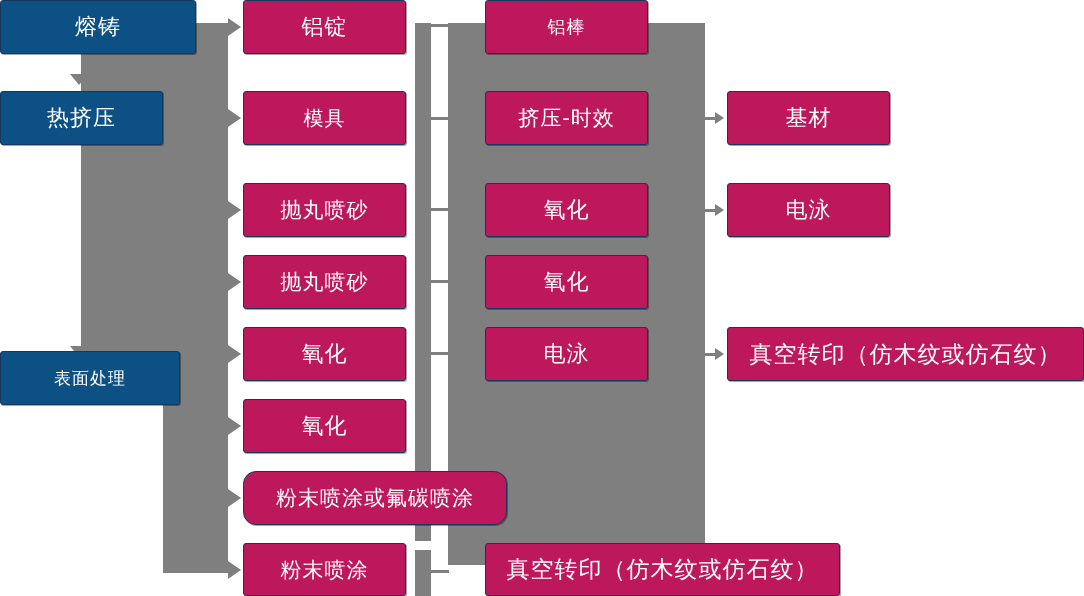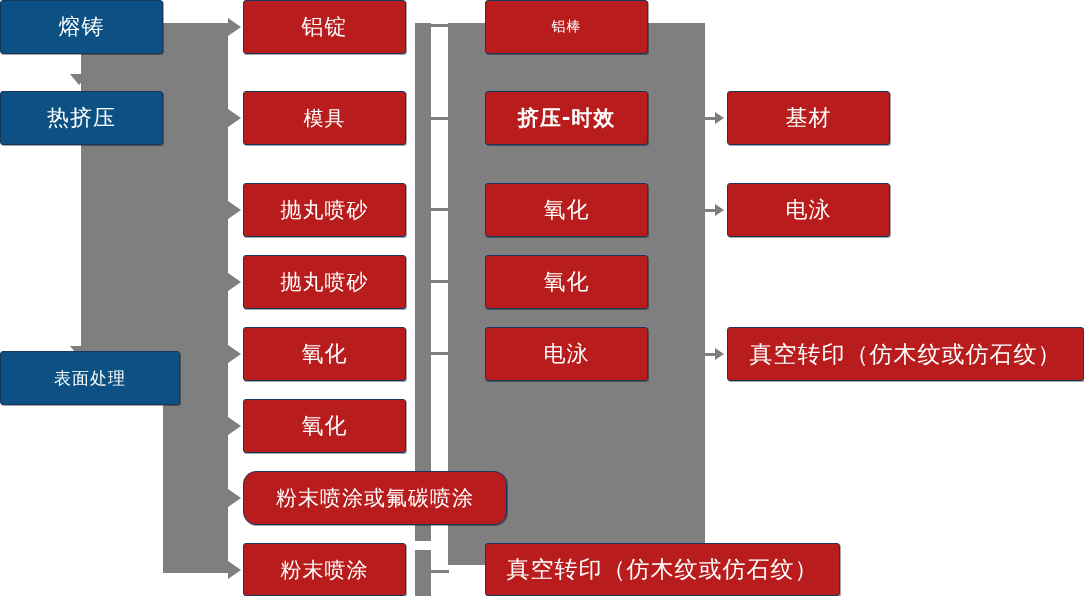--- a/index.html
+++ b/index.html
@@ -65,21 +65,21 @@
     align-items:center;
     justify-content:center;
     color:#ffffff;
     border:1px solid #17375e;
     border-radius:3px;
     letter-spacing:1px;
     white-space:nowrap;
     box-shadow:1px 1px 0 rgba(0,0,0,0.35);
   }
   .box.dark{ background:#0d5083; }
-  .box.bright{ background:#b91c1c;text-align:center; }
+  .box.bright{ background:#be185d;text-align:center; }
   .box .cap{ pointer-events:none; }
 </style>
 </head>
 <body>
 
 <div id="canvas">
 
   <div class="gray" style="left:81px; top:23px; width:97px; height:352px;"></div>
   <div class="gray" style="left:163px; top:23px; width:65px; height:550px;"></div>
 
@@ -115,21 +115,21 @@
   </div>
   <div class="arrow-sm" style="left:705px; top:204px;">
     <div class="shaft"></div>
     <div class="head"></div>
   </div>
   <div class="arrow-sm" style="left:705px; top:348px;">
     <div class="shaft"></div>
     <div class="head"></div>
   </div>
 
-  <div class="box dark" style="left:0px; top:0px; width:163px; height:54px; font-size:22px;">
+  <div class="box dark" style="left:0px; top:0px; width:196px; height:54px; font-size:22px;">
     <span class="cap">熔铸</span>
   </div>
   <div class="box dark" style="left:0px; top:91px; width:163px; height:54px; font-size:22px;">
     <span class="cap">热挤压</span>
   </div>
   <div class="box dark" style="left:0px; top:351px; width:180px; height:54px; font-size:17px;">
     <span class="cap">表面处理</span>
   </div>
 
   <div class="box bright" style="left:243px; top:0px; width:163px; height:54px; font-size:22px;">
@@ -150,24 +150,24 @@
   <div class="box bright" style="left:243px; top:399px; width:163px; height:54px; font-size:22px;">
     <span class="cap">氧化</span>
   </div>
   <div class="box bright" style="left:243px; top:471px; width:264px; height:54px; font-size:21px;border-radius:13px;">
     <span class="cap">粉末喷涂或氟碳喷涂</span>
   </div>
   <div class="box bright" style="left:243px; top:543px; width:163px; height:53px; font-size:21px;">
     <span class="cap">粉末喷涂</span>
   </div>
 
-  <div class="box bright" style="left:485px; top:0px; width:163px; height:54px; font-size:14px;">
+  <div class="box bright" style="left:485px; top:0px; width:163px; height:54px; font-size:18px;">
     <span class="cap">铝棒</span>
   </div>
-  <div class="box bright" style="left:485px; top:91px; width:163px; height:54px; font-size:21px;font-weight:bold;">
+  <div class="box bright" style="left:485px; top:91px; width:163px; height:54px; font-size:21px;">
     <span class="cap">挤压-时效</span>
   </div>
   <div class="box bright" style="left:485px; top:183px; width:163px; height:54px; font-size:22px;">
     <span class="cap">氧化</span>
   </div>
   <div class="box bright" style="left:485px; top:255px; width:163px; height:54px; font-size:22px;">
     <span class="cap">氧化</span>
   </div>
   <div class="box bright" style="left:485px; top:327px; width:163px; height:54px; font-size:22px;">
     <span class="cap">电泳</span>

